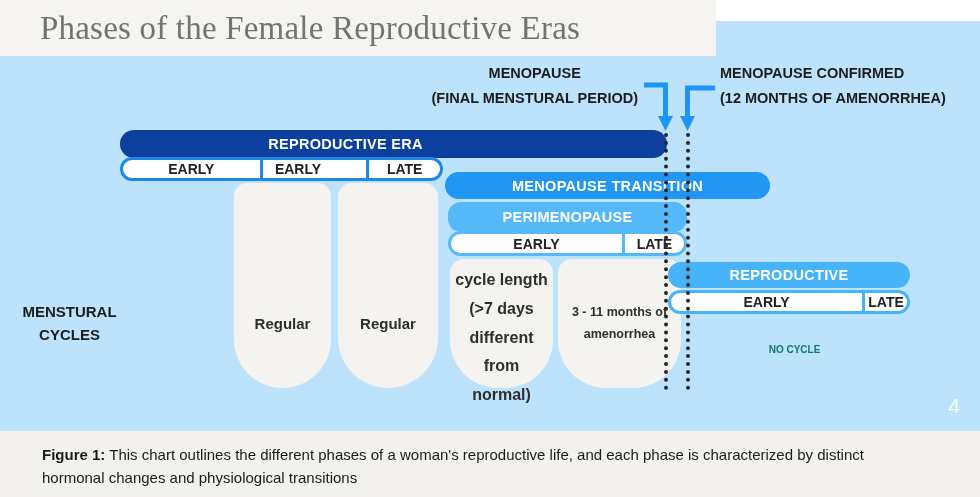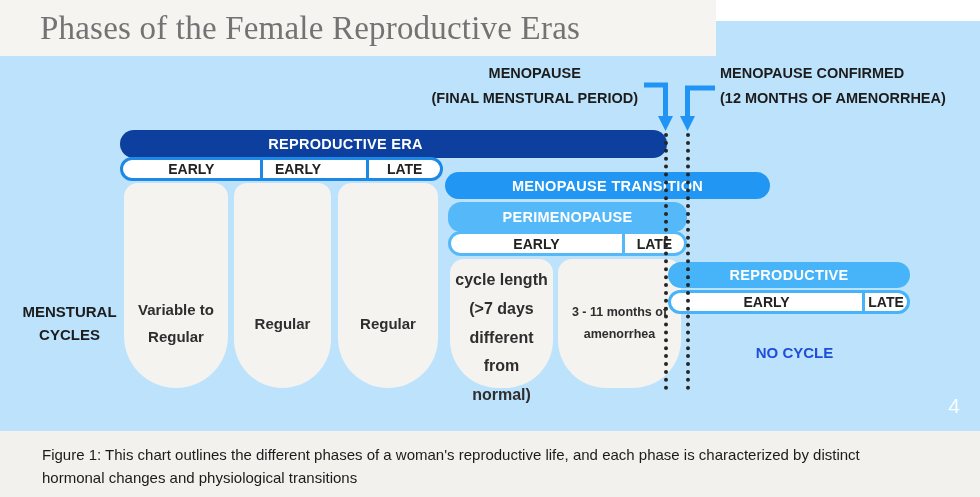--- a/index.html
+++ b/index.html
@@ -53,28 +53,28 @@
   .col{position:absolute;background:#f4f3f0;z-index:3;display:flex;align-items:center;justify-content:center;
     text-align:center;font-weight:600;color:#2e2e2e;box-sizing:border-box;}
   .col.tall{top:183px;height:205px;border-radius:14px 14px 52px 52px;padding-top:75px;font-size:15px;line-height:1.8;}
   .col.c1{left:124px;width:104px;}
   .col.c2{left:234px;width:97px;}
   .col.c3{left:338px;width:100px;}
   .col.short{top:259px;height:129px;border-radius:14px 14px 48px 48px;white-space:pre-line;}
   .col.c4{left:450px;width:103px;font-size:16px;line-height:1.8;}
   .col.c5{left:558px;width:123px;font-size:12.5px;line-height:1.75;}
   .no-cycle{position:absolute;left:717px;top:344px;width:155px;text-align:center;
-    font-weight:bold;font-size:15px;color:#1d4ed8;z-index:4;}
+    font-weight:bold;font-size:10px;color:#0f766e;z-index:4;}
   
   .pagenum{position:absolute;left:938px;top:394px;width:32px;text-align:center;
     color:rgba(255,255,255,.92);font-size:21px;z-index:4;}
   
   .caption{position:absolute;left:0;top:431px;width:980px;height:66px;background:#f2f1ee;z-index:5;}
   .caption p{margin:13px 0 0 42px;width:868px;font-size:15px;line-height:1.5;color:#1b1b1b;}
-  .caption b{font-weight:normal;}
+  .caption b{font-weight:bold;}
 </style>
 </head>
 <body>
 
 <div class="stage">
 
   <div class="blue-area"></div>
 
   <div class="title-banner">
     <h1>Phases of the Female Reproductive Eras</h1>
@@ -114,21 +114,20 @@
     <div class="cell">LATE</div>
   </div>
 
   <div class="bar post">REPRODUCTIVE</div>
 
   <div class="pill post-pill">
     <div class="cell">EARLY</div>
     <div class="cell">LATE</div>
   </div>
 
-  <div class="col tall c1">Variable to Regular</div>
   <div class="col tall c2">Regular</div>
   <div class="col tall c3">Regular</div>
   <div class="col short c4">Variable
 cycle length
 (&gt;7 days
 different from
 normal)</div>
   <div class="col short c5">3 - 11 months of
 amenorrhea</div>
 

